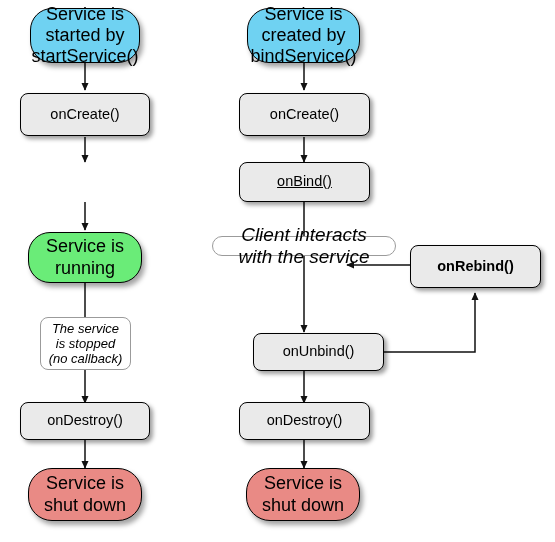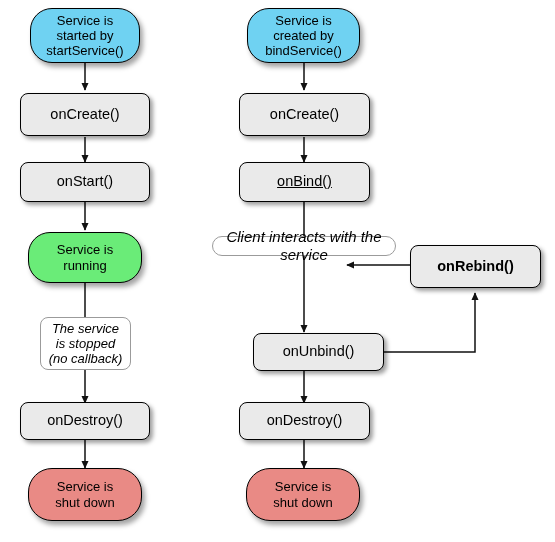--- a/index.html
+++ b/index.html
@@ -43,39 +43,39 @@
     background: #eaeaea;
     border: 1.6px solid #000000;
     border-radius: 8px;
     font-size: 14.5px;
     box-shadow: 3px 3px 4px rgba(0,0,0,0.38);
     z-index: 3;
   }
   
   .pill {
     border: 1.8px solid #000000;
-    font-size: 13px;
+    font-size: 18px;
     box-shadow: 3px 4px 5px rgba(0,0,0,0.36);
     z-index: 3;
   }
   .pill.start  { background: #6fd2f2; border-radius: 22px; }
   .pill.run    { background: #6aec78; border-radius: 22px; }
   .pill.stop   { background: #e98a85; border-radius: 24px; }
   
   .note {
     background: #ffffff;
     border: 1px solid #9b9b9b;
     border-radius: 8px;
     font-style: italic;
     font-size: 13px;
     z-index: 4;
   }
   .note.capsule {
     border-radius: 999px;
-    font-size: 15px;
+    font-size: 19px;
     padding: 0 9px;
   }
 </style>
 </head>
 <body>
 
 <div id="diagram">
 
   <svg id="edges" viewBox="0 0 555 542" width="555" height="542" xmlns="http://www.w3.org/2000/svg">
     <defs>
@@ -104,21 +104,20 @@
       <path d="M370,352 L475,352 L475,293" marker-end="url(#ah)"></path>
     </g>
   </svg>
 
   <div class="node pill start" style="left:30px; top:8px; width:110px; height:55px;">Service is
 started by
 startService()</div>
 
   <div class="node proc" style="left:20px; top:93px; width:130px; height:43px;">onCreate()</div>
 
-  <div class="node proc" style="left:20px; top:162px; width:130px; height:40px;">onStart()</div>
 
   <div class="node pill run" style="left:28px; top:232px; width:114px; height:51px;">Service is
 running</div>
 
   <div class="node note" style="left:40px; top:317px; width:91px; height:53px;">The service
 is stopped
 (no callback)</div>
 
   <div class="node proc" style="left:20px; top:402px; width:130px; height:38px;">onDestroy()</div>
 

